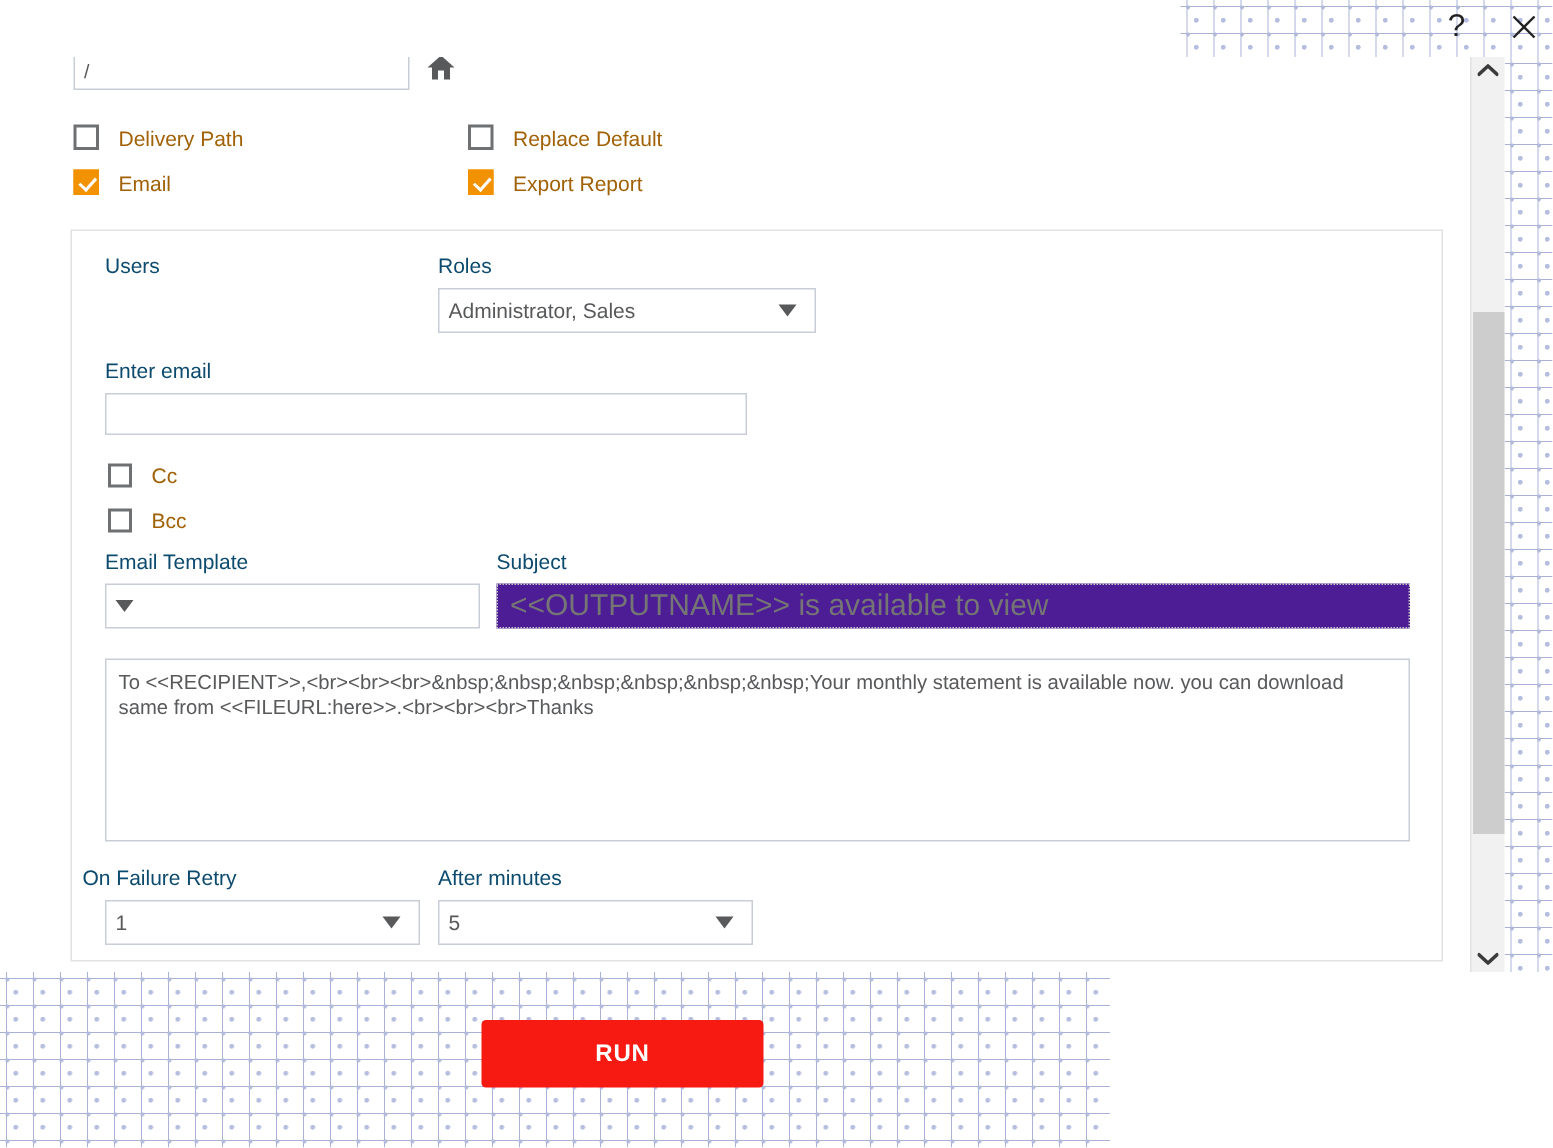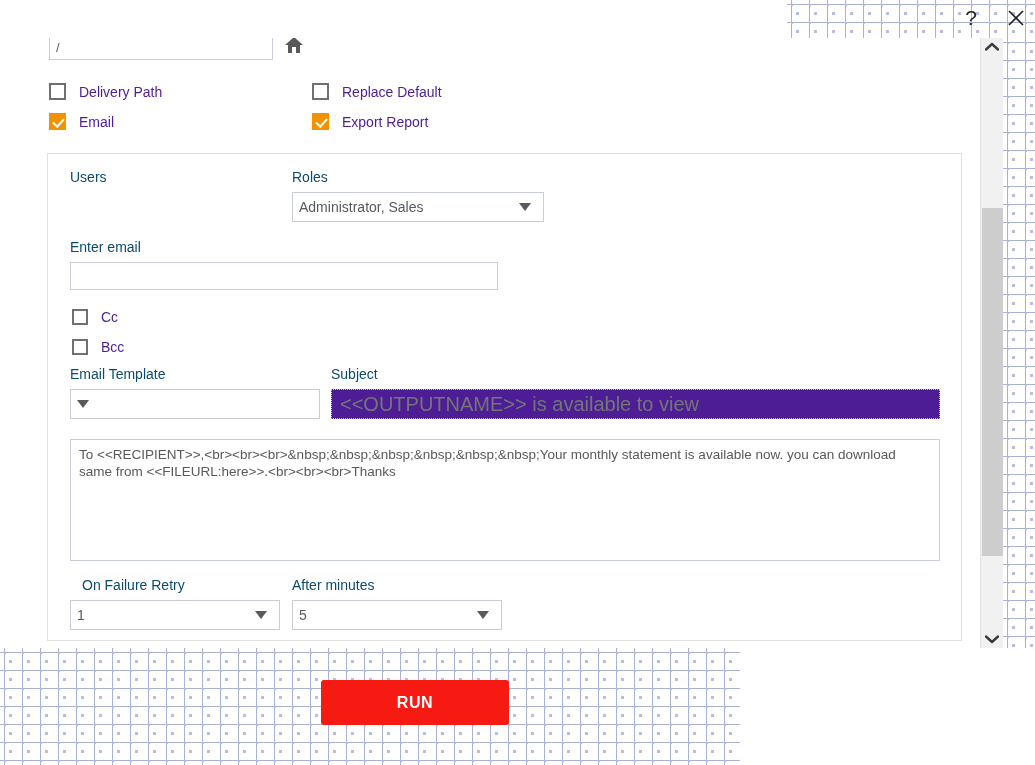--- a/index.html
+++ b/index.html
@@ -147,21 +147,21 @@
     position: absolute;
     left: 4px; top: 1px;
     width: 5px; height: 9px;
     border: solid #fff;
     border-width: 0 2px 2px 0;
     transform: rotate(42deg);
   }
   .cb-label {
     margin-left: 13px;
     font-size: 14px;
-    color: #4c1d95;
+    color: #a16207;
     white-space: nowrap;
   }
 
   #cb-delivery-path { top: 45px;  left: 49px; }
   #cb-email         { top: 75px;  left: 49px; }
   #cb-replace       { top: 45px;  left: 312px; }
   #cb-export        { top: 75px;  left: 312px; }
 
   
   #email-panel {
@@ -263,21 +263,21 @@
     font-family: "Liberation Sans", sans-serif;
     font-size: 13.5px;
     line-height: 17px;
     color: #58595b;
     padding: 6px 8px;
     resize: none;
     outline: none;
     overflow: hidden;
   }
 
-  #retry-label   { top: 423px; left: 34px; text-align: center; }
+  #retry-label   { top: 423px; left: 7px; text-align: center; }
   #retry-select  { top: 446px; left: 22px; width: 210px; }
   #after-label   { top: 423px; left: 244px; }
   #after-select  { top: 446px; left: 244px; width: 210px; }
 
   
   #scrollbar {
     position: absolute;
     top: 38px; left: 980px;
     width: 23px; height: 610px;
     background: #f1f1f1;

